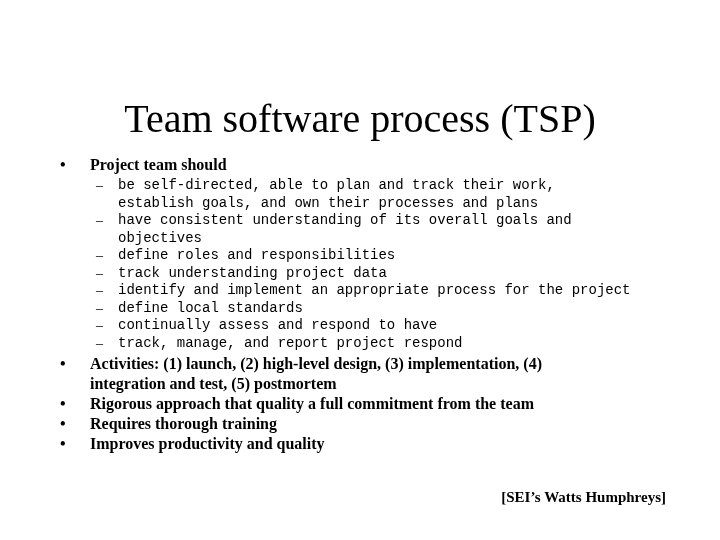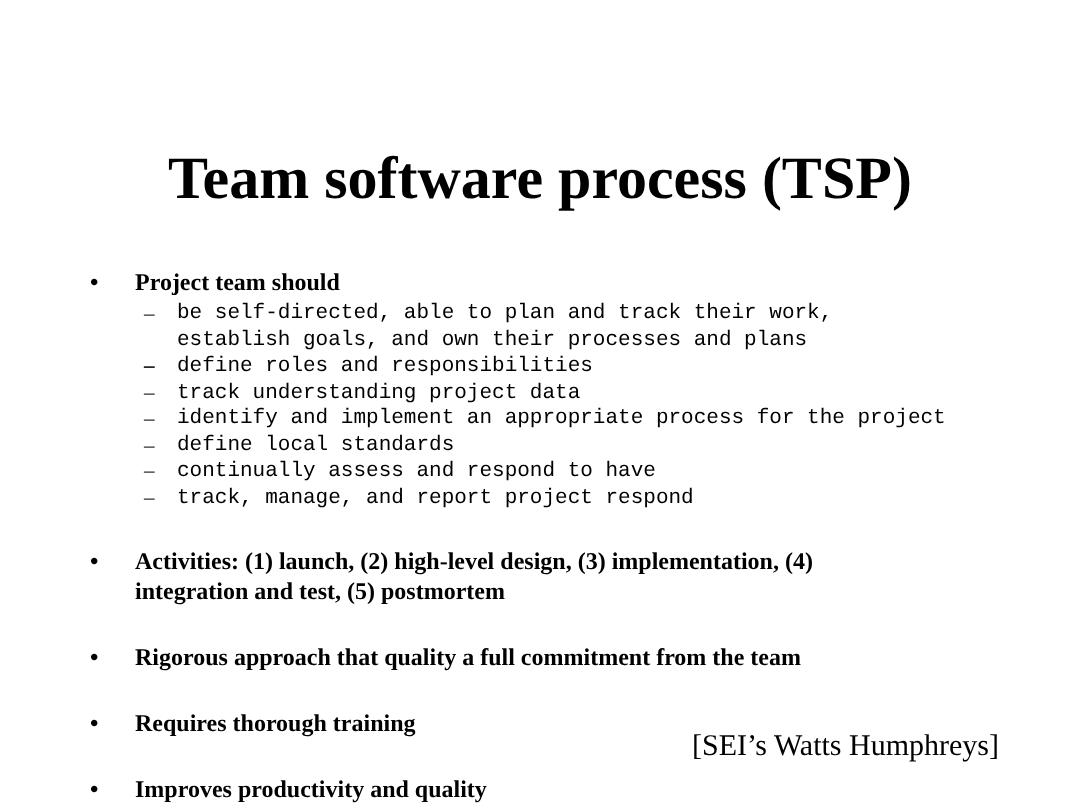--- a/index.html
+++ b/index.html
@@ -22,21 +22,21 @@
   }
 
   
   #slide-title {
     position: absolute;
     left: 0;
     top: 68px;
     width: 720px;
     text-align: center;
     font-size: 40px;
-    font-weight: bold;
+    font-weight: normal;
     line-height: 46px;
     letter-spacing: 0px;
     white-space: nowrap;
     margin-top: 28px;
   }
 
   
   #body {
     position: absolute;
     left: 56px;
@@ -60,21 +60,20 @@
     top: 0;
     width: 14px;
     text-align: left;
     font-size: 16px;
     font-weight: bold;
     line-height: 20px;
   }
 
   .lvl1 .text {
     display: block;
-    margin-top: 24px;
   }
 
   
   #bullet-project-team-should {
     margin-bottom: 2px;
   }
 
   
   .sub-list {
     margin: 0;
@@ -120,22 +119,22 @@
     max-width: 516px;
   }
 
   
   #attribution {
     position: absolute;
     left: 0;
     top: 488px;
     width: 666px;
     text-align: right;
-    font-size: 20px;
-    font-weight: normal;
+    font-size: 15px;
+    font-weight: bold;
     line-height: 19px;
     white-space: nowrap;
   }
 </style>
 </head>
 <body>
 
 <div id="slide">
 
   <h1 id="slide-title">Team software process (TSP)</h1>
@@ -147,20 +146,21 @@
       <span class="text">Project team should</span>
     </div>
 
     <ul class="sub-list" id="sub-list-project-team">
       <li class="lvl2">
         <span class="marker">–</span>
         <span class="text">be self-directed, able to plan and track their work, establish goals, and own their processes and plans</span>
       </li>
       <li class="lvl2">
         <span class="marker">–</span>
+        <span class="text">have consistent understanding of its overall goals and objectives</span>
       </li>
       <li class="lvl2">
         <span class="marker">–</span>
         <span class="text">define roles and responsibilities</span>
       </li>
       <li class="lvl2">
         <span class="marker">–</span>
         <span class="text">track understanding project data</span>
       </li>
       <li class="lvl2">

